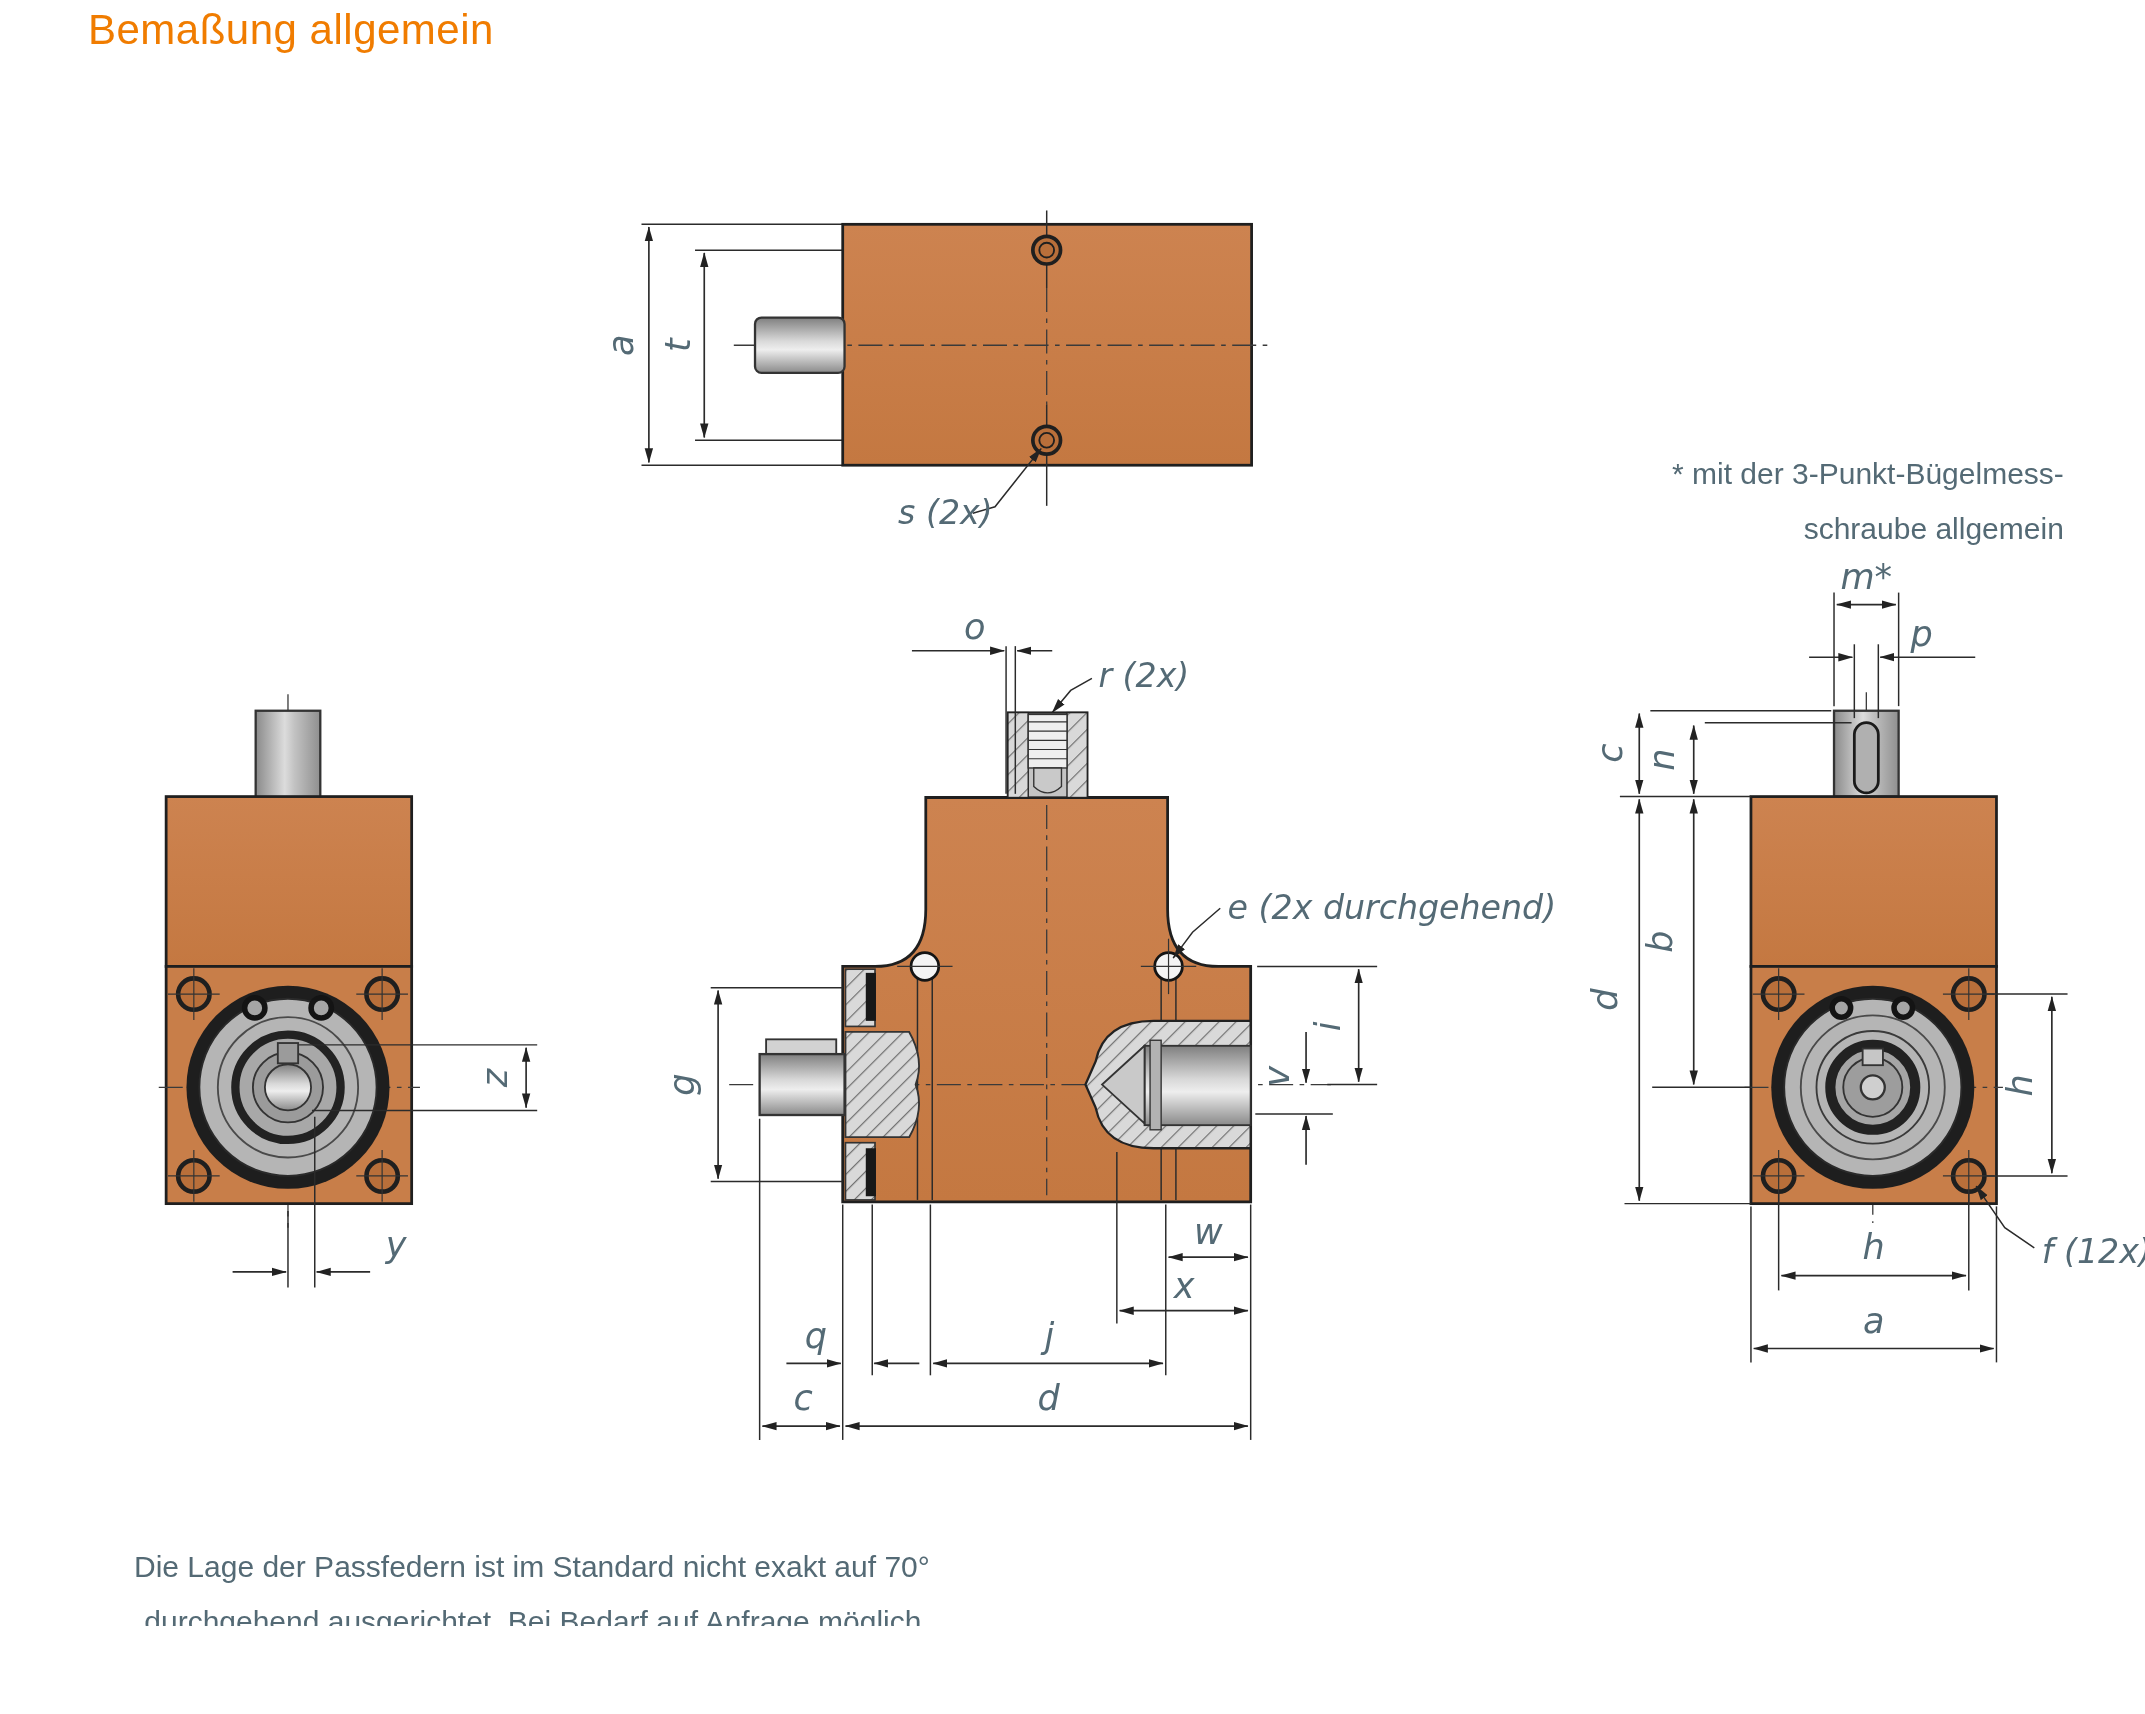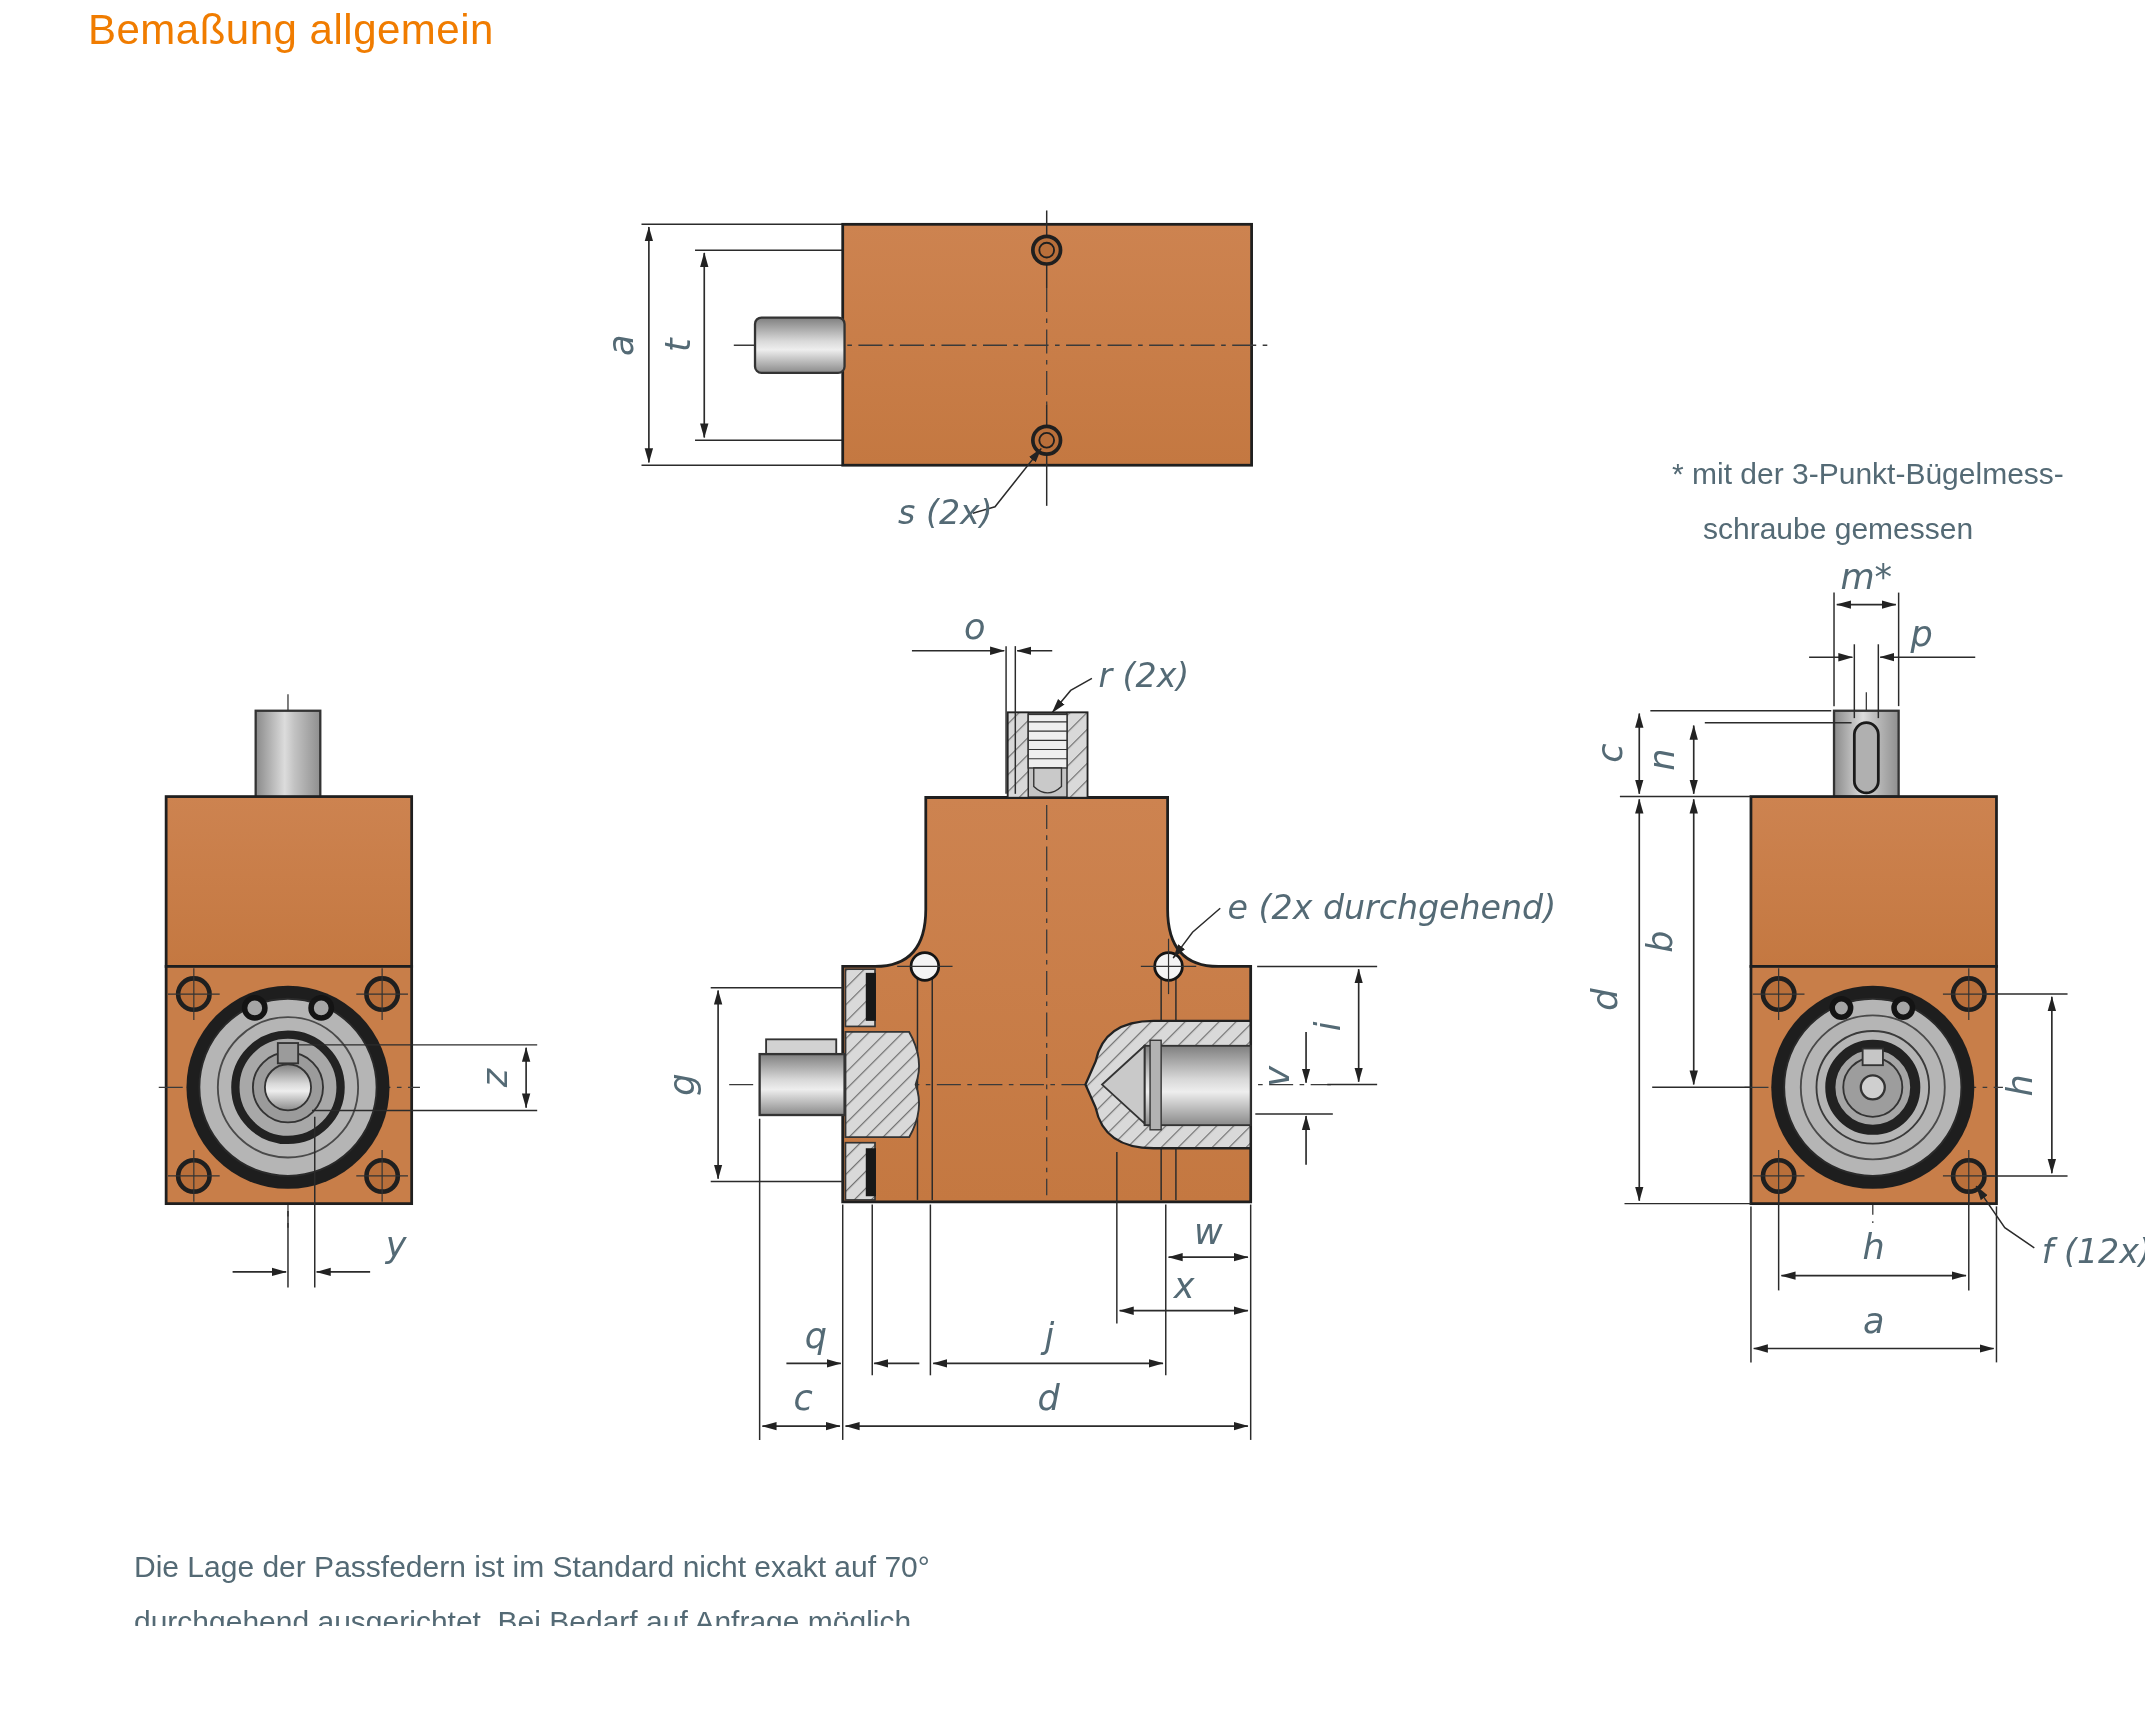--- a/index.html
+++ b/index.html
@@ -1,21 +1,21 @@
 <!DOCTYPE html>
 <html style="font-size:14.8px"><head>
 <meta charset="utf-8">
 <style>
   html,body{margin:0;padding:0;background:#ffffff;}
   .page{position:relative;width:2146px;height:1626px;background:#fff;overflow:hidden;
         font-family:"Liberation Sans", sans-serif;}
   .title{position:absolute;left:88px;top:5.5px;font-size:42px;color:#f07c00;
          font-family:"Liberation Sans",sans-serif;letter-spacing:0.5px;}
   .note{position:absolute;color:#546a75;font-size:30px;line-height:55px;
-        font-family:"Liberation Sans",sans-serif;}
+        font-family:"Liberation Sans",sans-serif;text-align:right;}
   .note-star{left:1672px;top:446px;}
   .note-star .l2{padding-left:31px;}
   .note-bottom{left:134px;top:1539px;}
   svg{position:absolute;left:0;top:0;}
   svg text{font-family:"DejaVu Sans",sans-serif;fill:#546a75;}
   .dim{font-size:38px;font-style:italic;}
   .callout{font-size:36px;font-style:italic;}
   .thin{stroke:#2b2b2b;stroke-width:1.6;fill:none;}
   .dimline{stroke:#2b2b2b;stroke-width:1.8;fill:none;}
   .outline{stroke:#1f1f1f;stroke-width:3;}
@@ -24,21 +24,21 @@
 </style>
 </head>
 <body>
 
 <div class="page">
 
   <div class="title">Bemaßung allgemein</div>
 
   <div class="note note-star">
     <div class="l1">*  mit der 3-Punkt-Bügelmess-</div>
-    <div class="l2">schraube  gemessen</div>
+    <div class="l2">schraube  allgemein</div>
   </div>
 
   <div class="note note-bottom">
     <div>Die Lage der Passfedern ist im Standard nicht exakt auf 70°</div>
     <div>durchgehend ausgerichtet. Bei Bedarf auf Anfrage möglich.</div>
   </div>
 
   <svg width="2146" height="1715" viewBox="0 0 2325 1858">
     <defs>
       <marker id="arr" viewBox="0 0 12 8" markerWidth="16" markerHeight="11" refX="11.5" refY="4" orient="auto-start-reverse" markerUnits="userSpaceOnUse">

